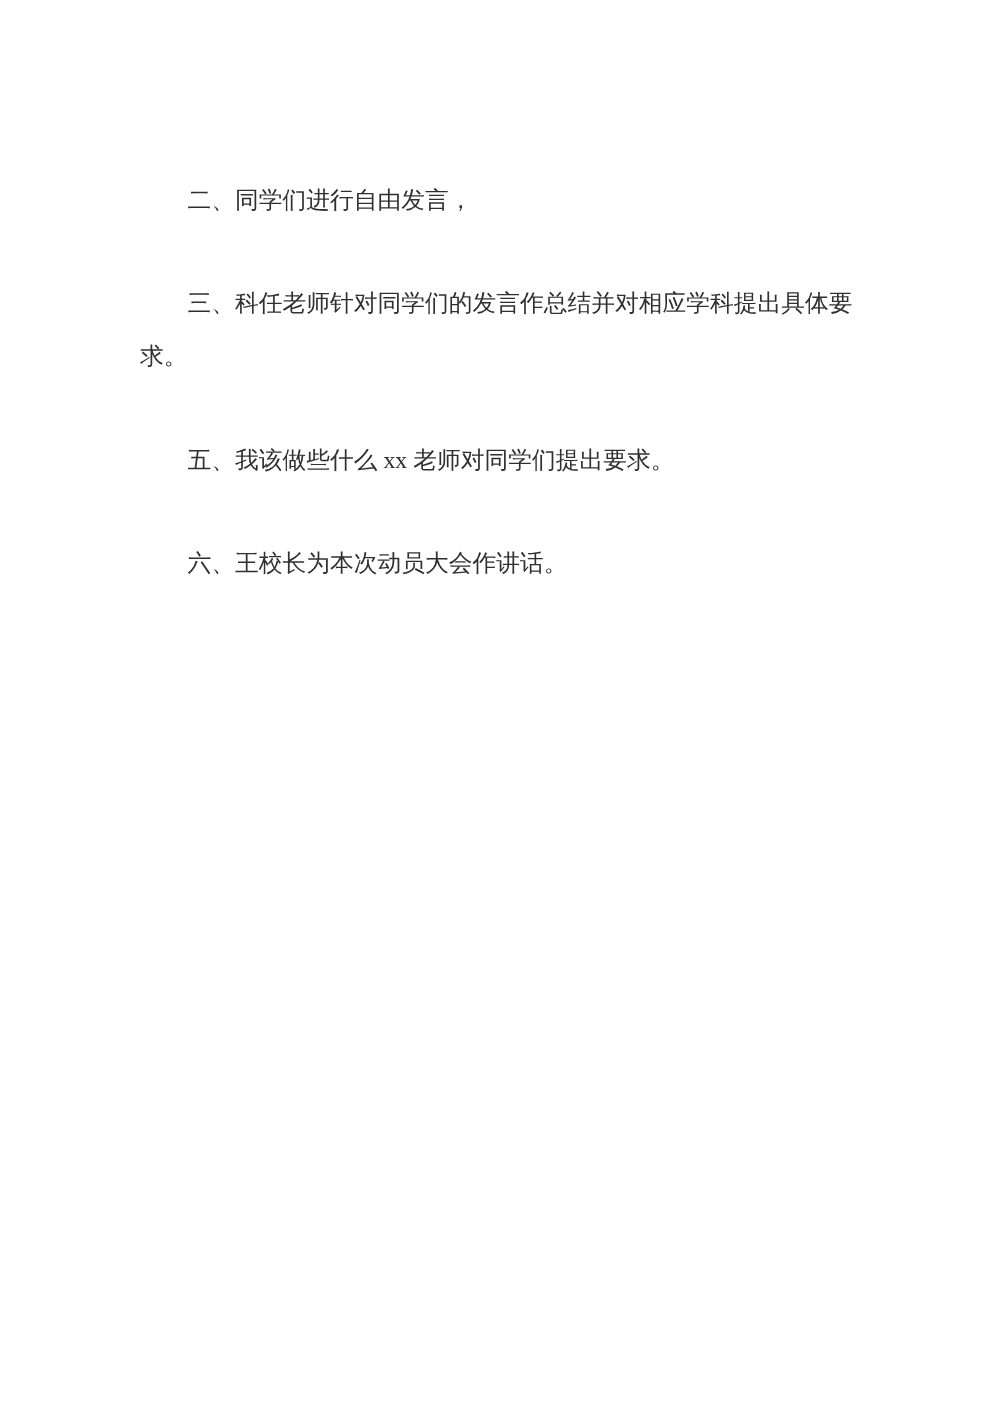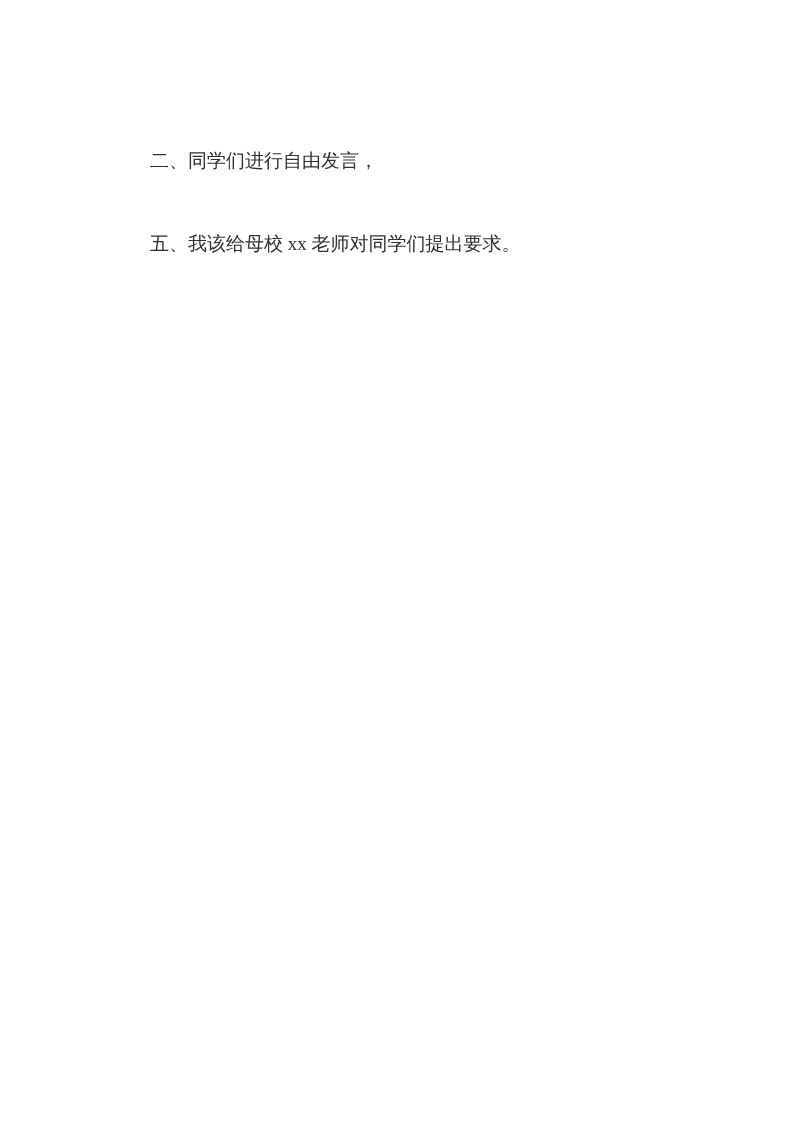--- a/index.html
+++ b/index.html
@@ -34,14 +34,16 @@
     text-justify: inter-ideograph;
     word-break: break-word;
     overflow-wrap: break-word;
   }
 </style>
 </head>
 <body>
 
 <div class="page">
   <p>二、同学们进行自由发言，</p>
-  <p>五、我该给母校 xx 老师对同学们提出要求。</p>
+  <p>三、科任老师针对同学们的发言作总结并对相应学科提出具体要求。</p>
+  <p>五、我该做些什么 xx 老师对同学们提出要求。</p>
+  <p>六、王校长为本次动员大会作讲话。</p>
 </div>
 
 </body></html>

